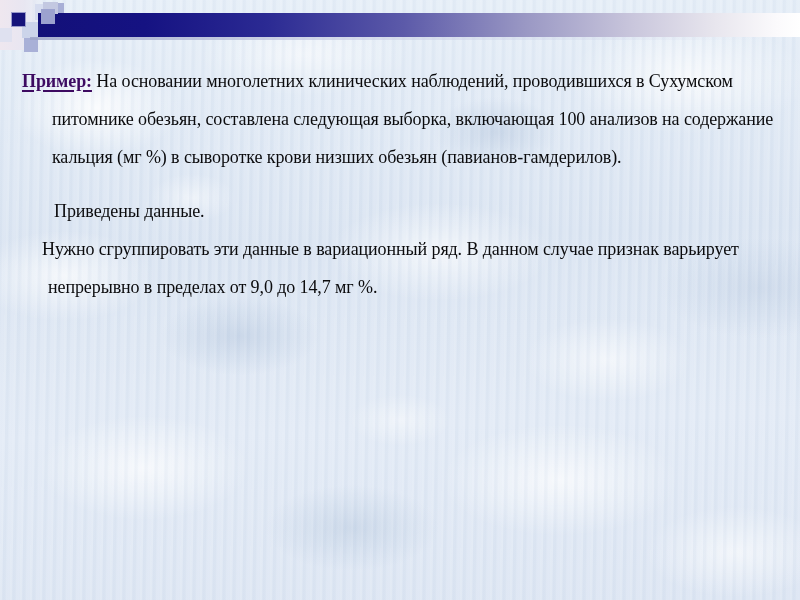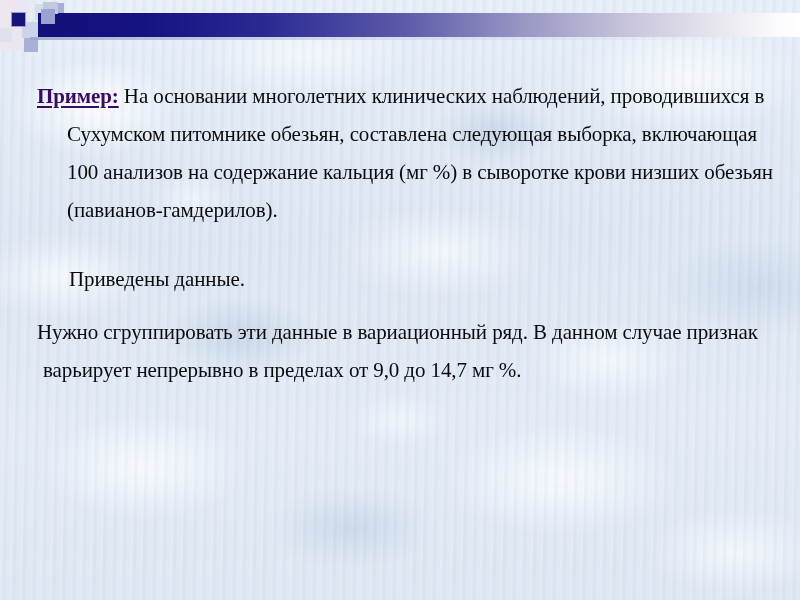--- a/index.html
+++ b/index.html
@@ -192,43 +192,43 @@
   
   #content {
     position: absolute;
     left: 0;
     top: 62px;
     width: 800px;
     z-index: 4;
   }
 
   .para {
-    margin: 15px;
+    margin: 0;
     color: #0b0b0d;
-    font-size: 21px;
+    font-size: 18px;
     line-height: 38px;
     letter-spacing: -0.1px;
     padding-right: 12px;
     font-family: Liberation Serif, serif;
   }
 
   
   .para-example {
     padding-left: 52px;
     text-indent: -30px;
     margin-bottom: 4px;
   }
 
   .para-plain {
     padding-left: 54px;
     text-indent: 0;
   }
 
   .para-task {
-    padding-left: 28px;
+    padding-left: 48px;
     text-indent: -6px;
   }
 
   .para-spacer-sm { height: 12px; }
 
   .lead {
     color: #3d0a61;
     font-weight: bold;
     text-decoration: underline;
     text-decoration-thickness: 2px;

